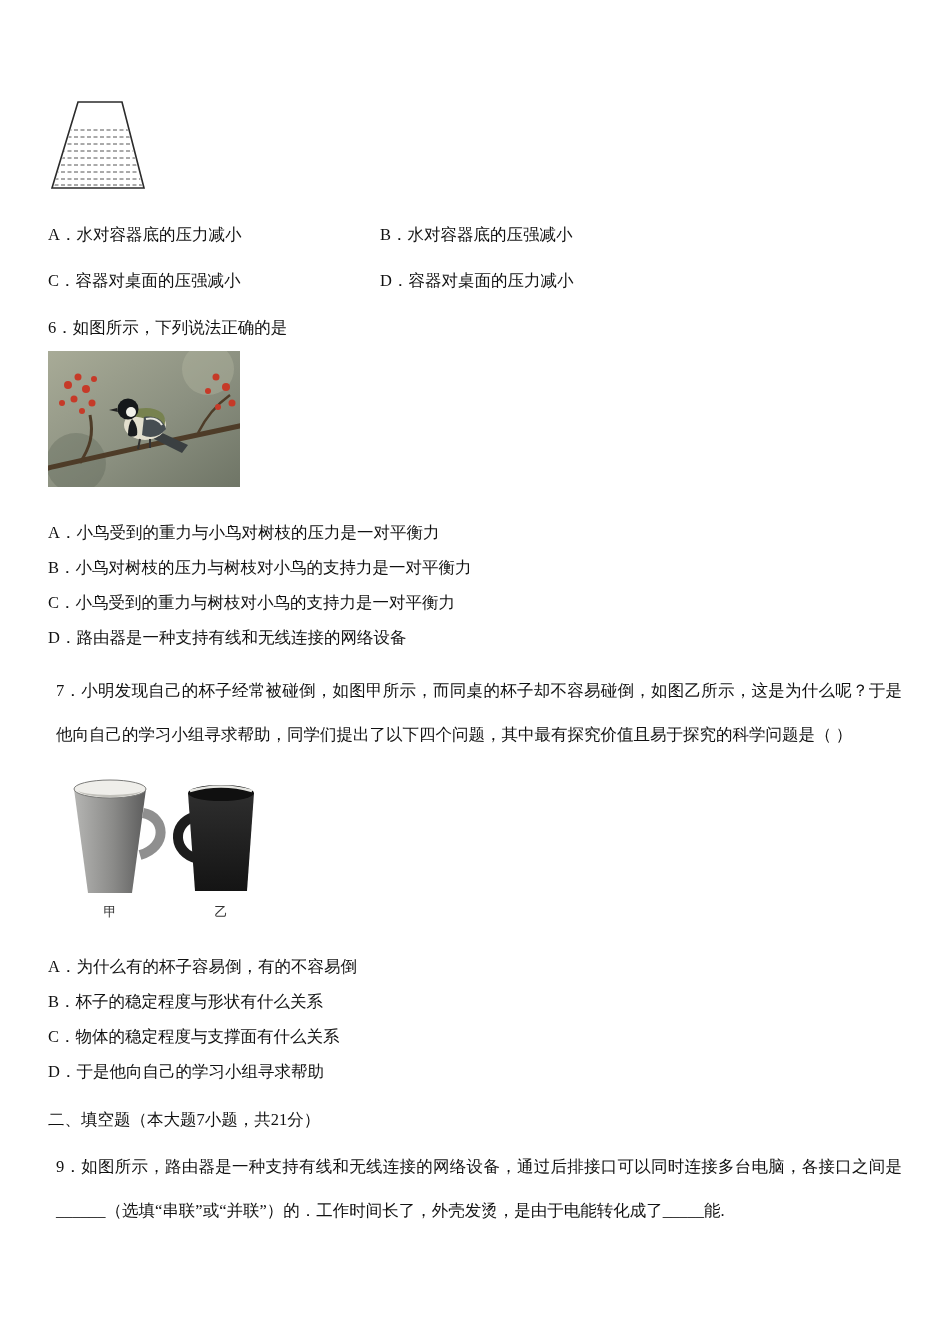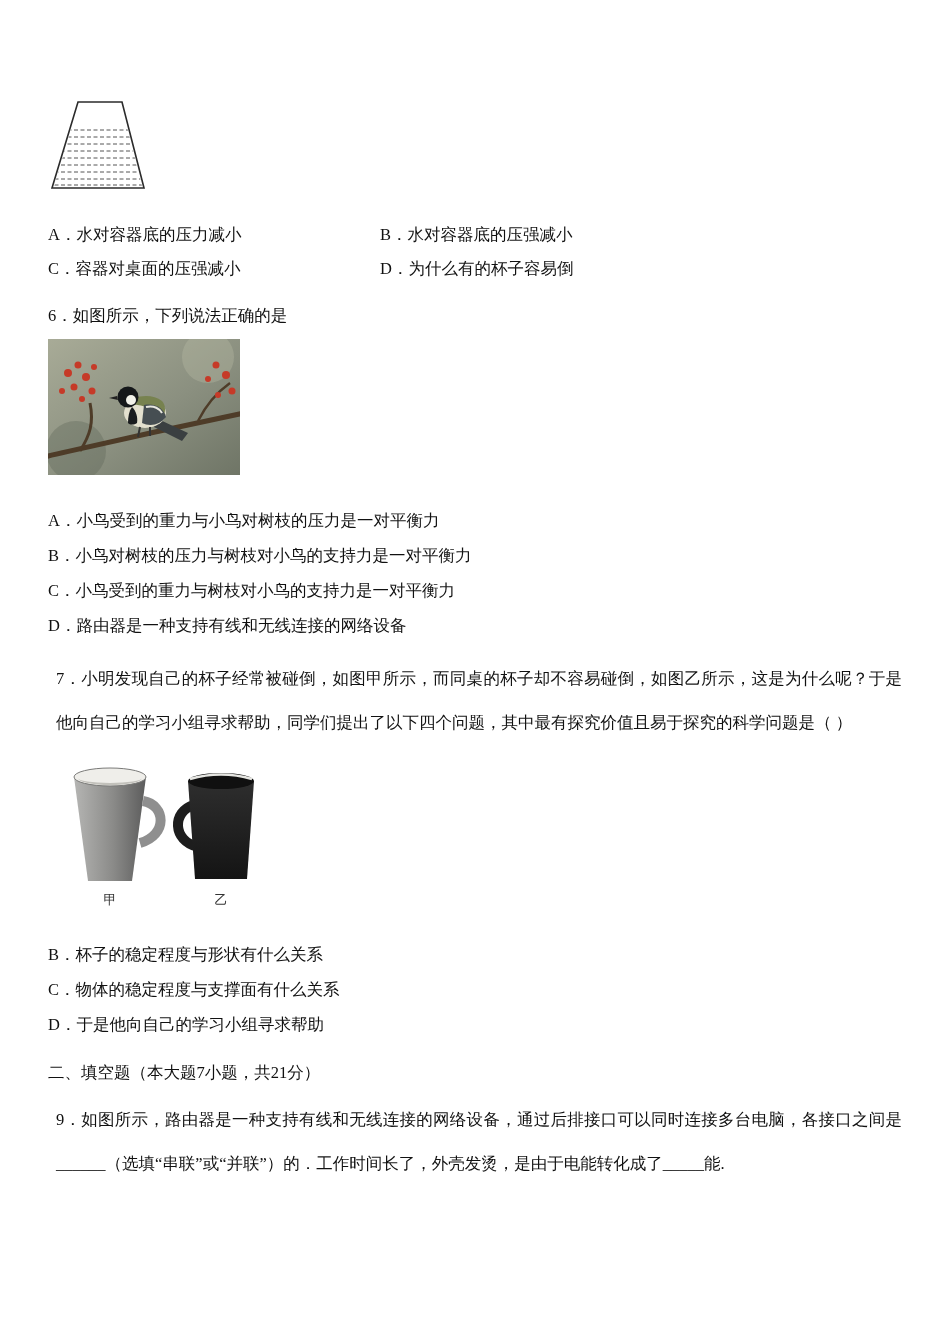--- a/index.html
+++ b/index.html
@@ -20,21 +20,21 @@
     font-size: 16.5px;
   }
   figure { margin: 0; padding: 0; }
   p { margin: 0; }
 
   .fig-container { margin: 0 0 26px 0; }
 
   .opt-grid {
     display: grid;
     grid-template-columns: 332px auto;
-    row-gap: 13px;
+    row-gap: 25px;
     margin: 0 0 0 0;
   }
   .opt-grid p { line-height: 21px; }
 
   .stem {
     margin: 26px 0 12px 0;
     line-height: 22px;
   }
 
   .fig-bird { margin: 4px 0 0 0; line-height: 0; }
@@ -86,21 +86,21 @@
         <line x1="0" y1="81" x2="100" y2="81"></line>
         <line x1="0" y1="87" x2="100" y2="87"></line>
       </g>
     </svg>
   </figure>
 
   <div class="opt-grid">
     <p>A．水对容器底的压力减小</p>
     <p>B．水对容器底的压强减小</p>
     <p>C．容器对桌面的压强减小</p>
-    <p>D．为什么有的杯子容易倒</p>
+    <p>D．容器对桌面的压力减小</p>
   </div>
 
   <p class="stem">6．如图所示，下列说法正确的是</p>
 
   <figure class="fig-bird">
     <svg width="192" height="136" viewBox="0 0 192 136">
       <defs>
         <linearGradient id="birdBg" x1="0" y1="0" x2="1" y2="1">
           <stop offset="0" stop-color="#a8ab97"></stop>
           <stop offset="0.55" stop-color="#8b9080"></stop>
@@ -178,20 +178,21 @@
         <path d="M140,22 L147,120 L199,120 L206,22 Z" fill="url(#cupR)"></path>
         <ellipse cx="173" cy="22" rx="33" ry="8" fill="#101010"></ellipse>
         <path d="M142,20 Q173,11 204,20" stroke="#e6e6e2" stroke-width="2.5" fill="none"></path>
       </g>
       <text x="62" y="145" font-size="13" fill="#333333" text-anchor="middle">甲</text>
       <text x="173" y="145" font-size="13" fill="#333333" text-anchor="middle">乙</text>
     </svg>
   </figure>
 
   <div class="opt-list">
+    <p>A．为什么有的杯子容易倒，有的不容易倒</p>
     <p>B．杯子的稳定程度与形状有什么关系</p>
     <p>C．物体的稳定程度与支撑面有什么关系</p>
     <p>D．于是他向自己的学习小组寻求帮助</p>
   </div>
 
   <p class="section-title">二、填空题（本大题7小题，共21分）</p>
 
 
   <p class="para q9">9．如图所示，路由器是一种支持有线和无线连接的网络设备，通过后排接口可以同时连接多台电脑，各接口之间是______（选填“串联”或“并联”）的．工作时间长了，外壳发烫，是由于电能转化成了_____能.</p>
 

